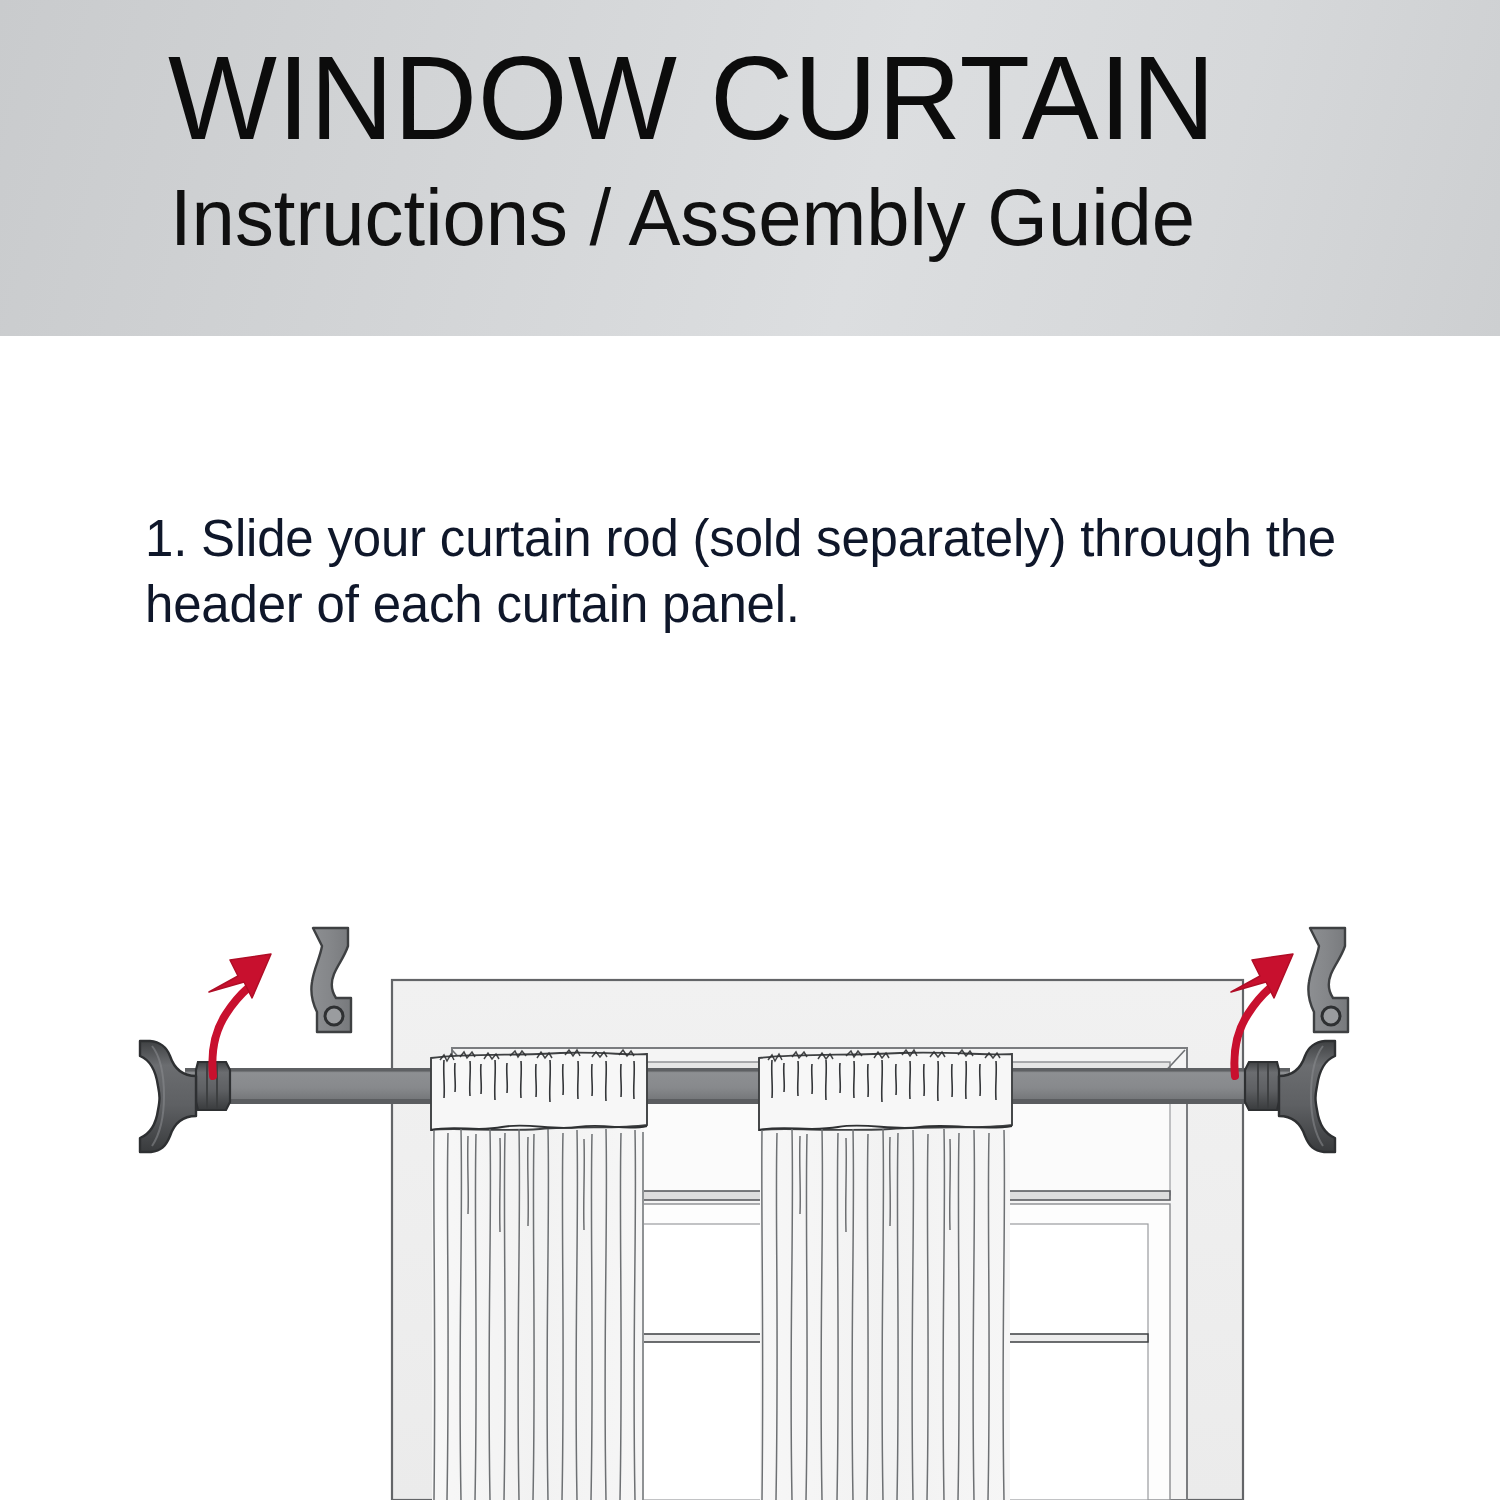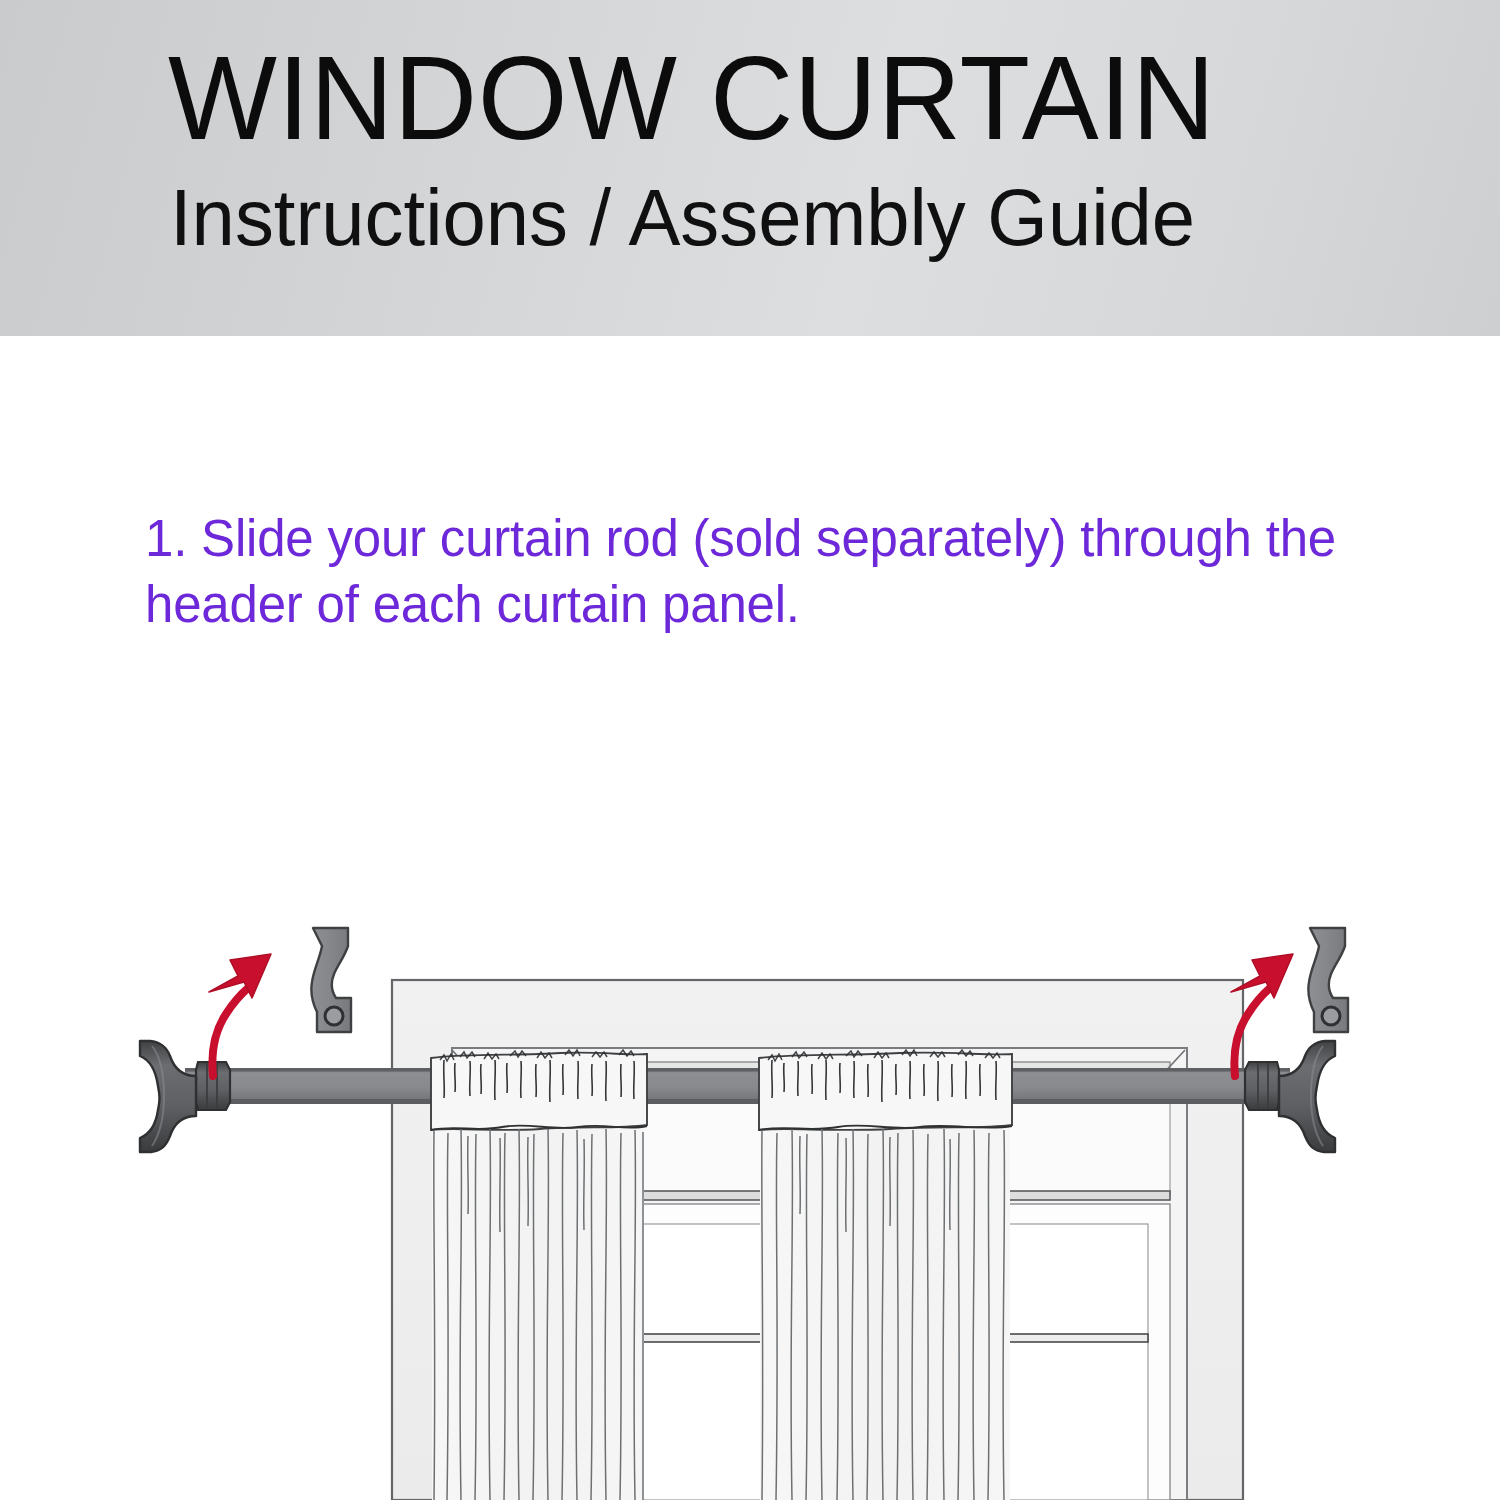--- a/index.html
+++ b/index.html
@@ -72,21 +72,21 @@
   
   .instructions {
     position: absolute;
     left: 145px;
     top: 455px;
     width: 1220px;
   }
   .step {
     font-size: 51px;
     line-height: 1.30;
-    color: #6d28d9;
+    color: #0f172a;
     font-weight: 400;
     letter-spacing: -0.2px;
   }
   .step + .step {
     margin-top: 50px;
   }
 
   
   .illustration {
     position: absolute;

